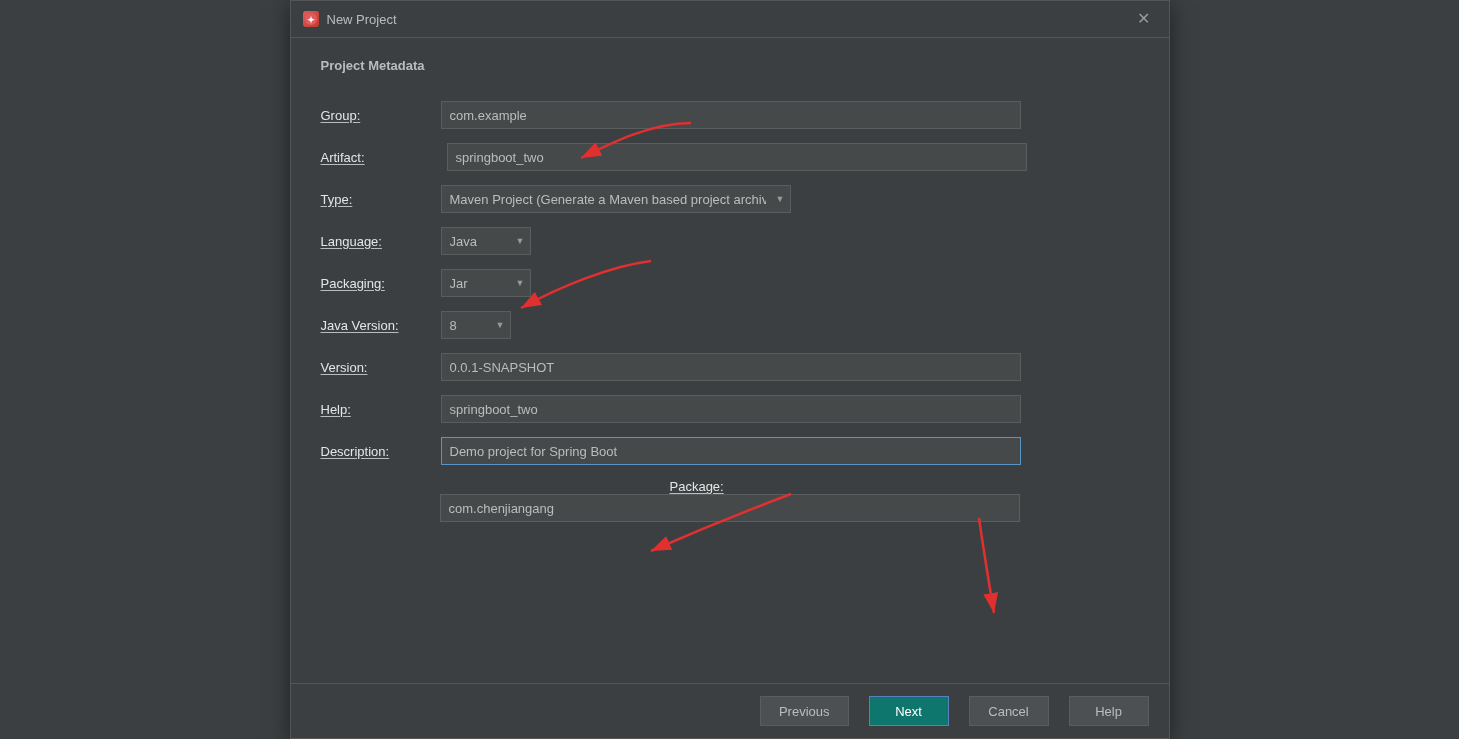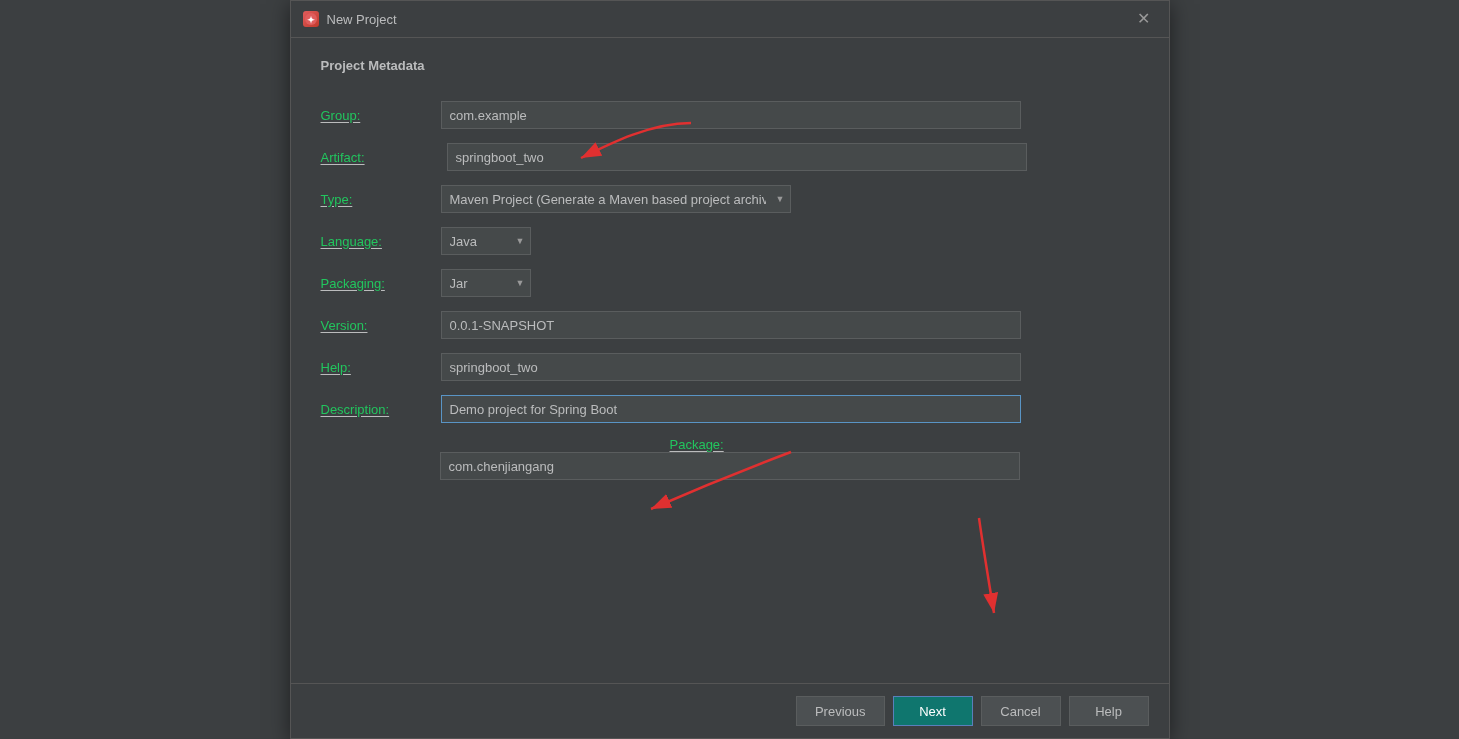--- a/index.html
+++ b/index.html
@@ -72,21 +72,21 @@
       font-size: 13px;
       margin-bottom: 28px;
     }
     .form-row {
       display: flex;
       align-items: center;
       margin-bottom: 14px;
     }
     .form-label {
       width: 120px;
-      color: #22c55e;
+      color: #e5e5e5;
       font-size: 13px;
       text-align: left;
       padding-right: 28px;
       flex-shrink: 0;
     }
     .form-label span {
       text-decoration: underline;
       text-decoration-color: #bbbcbd;
       text-underline-offset: 2px;
     }
@@ -143,21 +143,21 @@
     }
     .select-java {
       width: 70px;
       padding-right: 24px;
     }
     .footer {
       border-top: 1px solid #555;
       padding: 12px 20px;
       display: flex;
       justify-content: flex-end;
-      gap: 8px;
+      gap: 20px;
       background: #3c3f41;
     }
     .btn {
       padding: 5px 18px;
       font-size: 13px;
       cursor: pointer;
       border: 1px solid #5a5d5e;
       background: #4c5052;
       color: #bbbcbd;
       min-width: 80px;
@@ -246,20 +246,42 @@
         <span>Packaging:</span>
       </div>
       <div class="select-wrapper">
         <select class="form-select select-packaging">
           <option>Jar</option>
           <option>War</option>
         </select>
       </div>
     </div>
 
+    <div class="form-row" style="position:relative;">
+      <div class="form-label">
+        <span>Java Version:</span>
+      </div>
+      <div class="select-wrapper">
+        <select class="form-select select-java">
+          <option>8</option>
+          <option>11</option>
+          <option>17</option>
+          <option>21</option>
+        </select>
+      </div>
+
+      <svg class="arrow" width="200" height="60" style="position:absolute;left:160px;top:-55px;pointer-events:none;">
+        <defs>
+          <marker id="arrowhead2" markerWidth="8" markerHeight="6" refX="8" refY="3" orient="auto">
+            <polygon points="0 0, 8 3, 0 6" fill="#e03030"></polygon>
+          </marker>
+        </defs>
+        <path d="M 170 5 C 130 10, 80 30, 40 52" stroke="#e03030" stroke-width="2.5" fill="none" marker-end="url(#arrowhead2)"></path>
+      </svg>
+    </div>
 
     <div class="form-row">
       <div class="form-label">
         <span>Version:</span>
       </div>
       <input type="text" class="form-input" value="0.0.1-SNAPSHOT" style="">
     </div>
 
     <div class="form-row">
       <div class="form-label">

